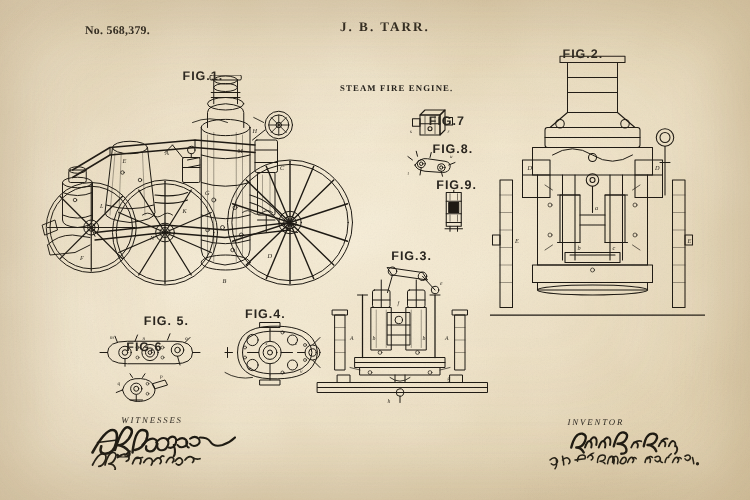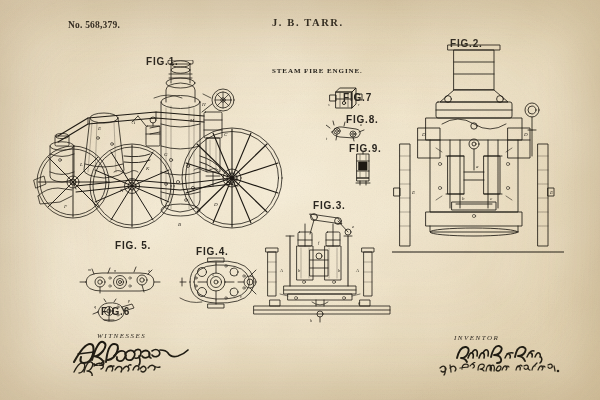--- a/index.html
+++ b/index.html
@@ -28,22 +28,22 @@
   #pat{left:418px;top:20px;font-size:9.5px;}
   #inv-name{left:272px;top:17px;font-size:10.5px;letter-spacing:1.6px;}
   #inv-sub{left:272px;top:29px;font-size:7px;letter-spacing:.9px;margin-top:38px;}
 
   .figlbl{font-family:"Liberation Sans",sans-serif;font-weight:bold;font-size:10px;
           letter-spacing:.8px;color:#2a2620;}
   #f1{left:146px;top:56px;}
   #f2{left:450px;top:38px;}
   #f3{left:313px;top:200px;text-align:right;}
   #f4{left:196px;top:246px;}
-  #f5{left:99px;top:240px;padding-left:16px;}
-  #f6{left:101px;top:306px;text-align:center;}
+  #f5{left:99px;top:252px;padding-left:16px;}
+  #f6{left:101px;top:273px;text-align:center;}
   #f7{left:331px;top:92px;margin-left:12px;}
   #f8{left:346px;top:114px;}
   #f9{left:349px;top:143px;}
 
   .blocklbl{font-family:"Liberation Serif",serif;font-style:italic;font-weight:normal;
             font-size:7px;letter-spacing:1.5px;color:#2a2620;}
   #wit{left:97px;top:332px;}
   #invl{left:454px;top:334px;}
 
   .sig{position:absolute;color:#17150f;}

